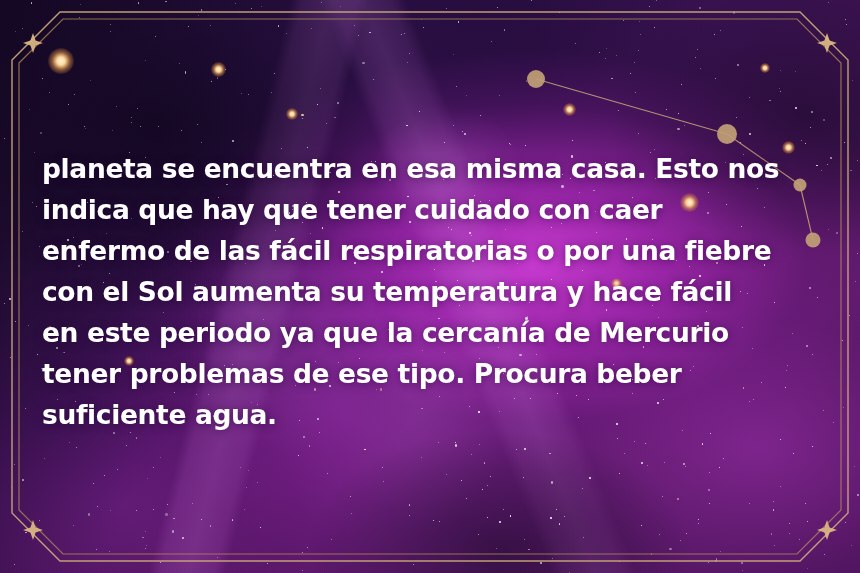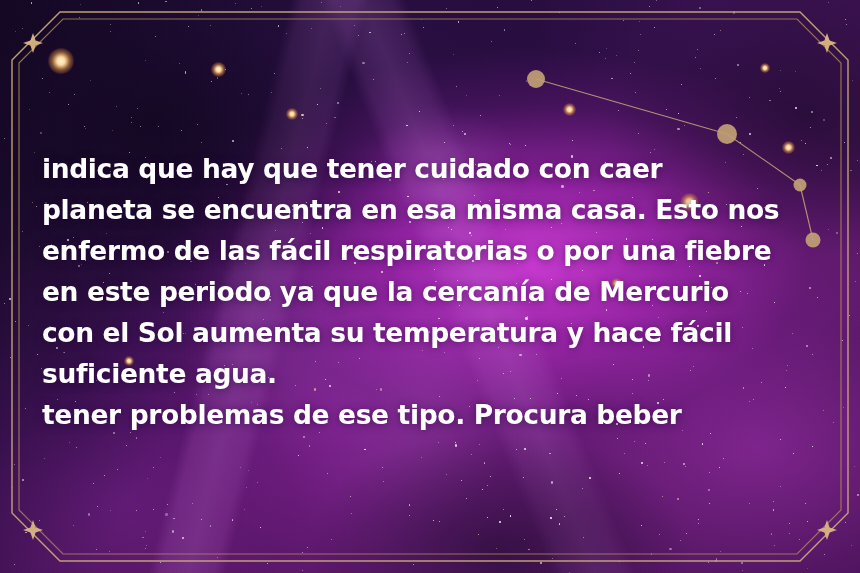--- a/index.html
+++ b/index.html
@@ -726,23 +726,23 @@
         <path d="M 33 33 L 35.6 40.4 L 43 43 L 35.6 45.6 L 33 53 L 30.4 45.6 L 23 43 L 30.4 40.4 Z"></path>
         <path d="M 827 33 L 829.6 40.4 L 837 43 L 829.6 45.6 L 827 53 L 824.4 45.6 L 817 43 L 824.4 40.4 Z"></path>
         <path d="M 33 520 L 35.6 527.4 L 43 530 L 35.6 532.6 L 33 540 L 30.4 532.6 L 23 530 L 30.4 527.4 Z"></path>
         <path d="M 827 520 L 829.6 527.4 L 837 530 L 829.6 532.6 L 827 540 L 824.4 532.6 L 817 530 L 824.4 527.4 Z"></path>
       </g>
     </svg>
   </div>
 
   <div class="content">
     <div class="body-text" id="bodyText">
+        <span class="ln">planeta se encuentra en esa misma casa. Esto nos</span>
         <span class="ln">indica que hay que tener cuidado con caer</span>
-        <span class="ln">planeta se encuentra en esa misma casa. Esto nos</span>
         <span class="ln">enfermo de las fácil respiratorias o por una fiebre</span>
+        <span class="ln">con el Sol aumenta su temperatura y hace fácil</span>
         <span class="ln">en este periodo ya que la cercanía de Mercurio</span>
-        <span class="ln">con el Sol aumenta su temperatura y hace fácil</span>
+        <span class="ln">tener problemas de ese tipo. Procura beber</span>
         <span class="ln">suficiente agua.</span>
-        <span class="ln">tener problemas de ese tipo. Procura beber</span>
       </div>
   </div>
 
 </div>
 
 </body></html>

